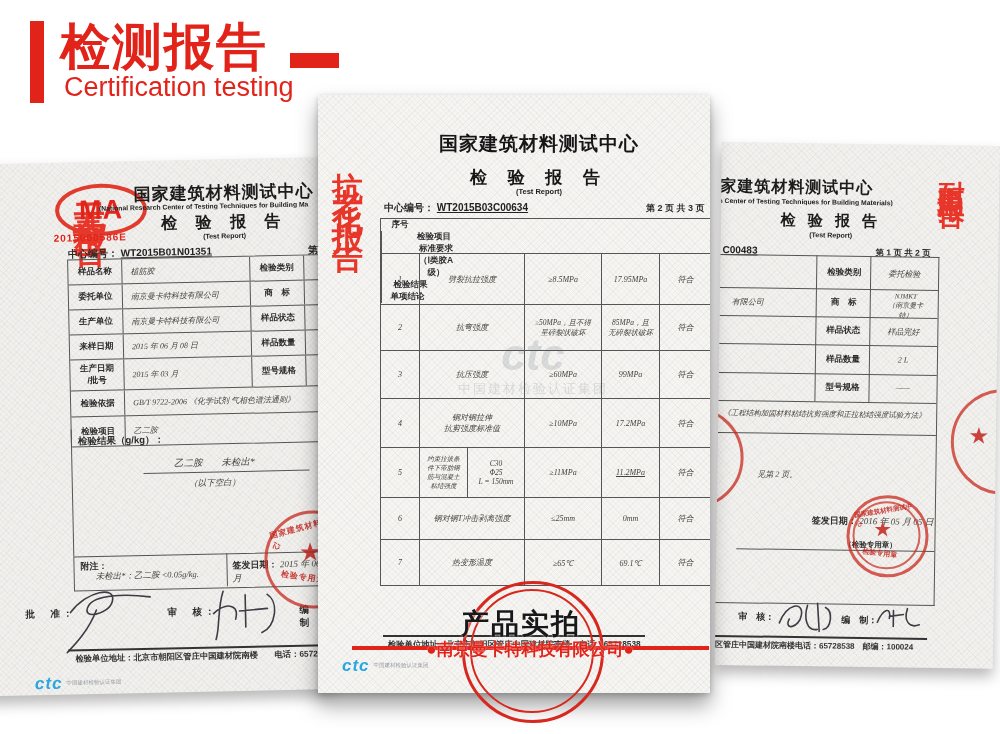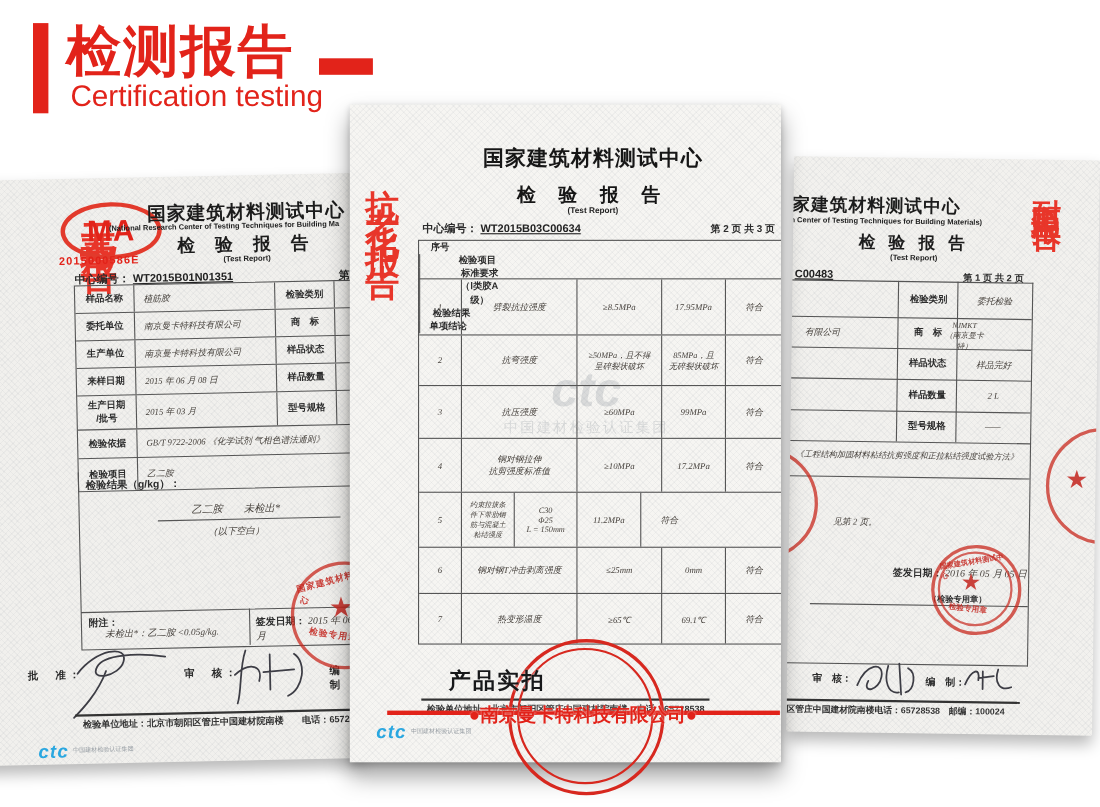--- a/index.html
+++ b/index.html
@@ -164,21 +164,21 @@
   <div class="line" style="left:0;top:145px;width:218px;height:1px;"></div>
   <div class="line" style="left:0;top:173px;width:218px;height:1px;"></div>
   <div class="line" style="left:0;top:201px;width:218px;height:1px;"></div>
   <div class="line" style="left:0;top:230px;width:218px;height:1px;"></div>
   <div class="line" style="left:0;top:258px;width:218px;height:1px;"></div>
   <div class="line" style="left:0;top:290px;width:218px;height:1px;"></div>
 
   <div class="abs lab" style="left:102px;top:123px;width:44px;text-align:center;">检验类别</div>
   <div class="abs val ctr" style="left:152px;top:124px;width:64px;">委托检验</div>
   <div class="abs lab" style="left:102px;top:153px;width:44px;text-align:center;">商　标</div>
-  <div class="abs val ctr pre" style="left:135px;top:148px;width:44px;font-size:7px;">NJMKT
+  <div class="abs val ctr pre" style="left:164px;top:148px;width:44px;font-size:7px;">NJMKT
 （南京曼卡特）</div>
   <div class="abs lab" style="left:102px;top:181px;width:44px;text-align:center;">样品状态</div>
   <div class="abs val ctr" style="left:152px;top:182px;width:64px;">样品完好</div>
   <div class="abs lab" style="left:102px;top:210px;width:44px;text-align:center;">样品数量</div>
   <div class="abs val ctr" style="left:152px;top:211px;width:64px;">2 L</div>
   <div class="abs lab" style="left:102px;top:238px;width:44px;text-align:center;">型号规格</div>
   <div class="abs val ctr" style="left:152px;top:239px;width:64px;">——</div>
 
   <div class="abs val" style="left:12px;top:154px;font-size:8px;">有限公司</div>
   <div class="abs val nowrap" style="left:5px;top:266px;width:210px;font-size:7.5px;">《工程结构加固材料粘结抗剪强度和正拉粘结强度试验方法》</div>
@@ -277,21 +277,22 @@
       <div class="td val" style="width:38px;">5</div>
       <div class="td" style="width:105px;padding:0;">
         <div class="val pre ctr" style="width:47px;font-size:6.5px;border-right:1px solid #555;height:100%;display:flex;align-items:center;justify-content:center;">约束拉拔条
 件下带肋钢
 筋与混凝土
 粘结强度</div>
         <div class="val pre ctr" style="flex:1;font-size:7.5px;display:flex;align-items:center;justify-content:center;height:100%;">C30
 Φ25
 L = 150mm</div>
       </div>
-      <div class="td val pre ctr" style="width:58px;">11.2MPa</div>
+      <div class="td val pre ctr" style="width:77px;">≥11MPa</div>
+      <div class="td val pre ctr" style="width:58px;text-decoration:underline;">11.2MPa</div>
       <div class="td val" style="width:52px;">符合</div>
     </div>
     <div class="tr" style="height:41px;">
       <div class="td val" style="width:38px;">6</div>
       <div class="td val pre ctr" style="width:105px;">钢对钢T冲击剥离强度</div>
       <div class="td val pre ctr" style="width:77px;">≤25mm</div>
       <div class="td val pre ctr" style="width:58px;">0mm</div>
       <div class="td val" style="width:52px;">符合</div>
     </div>
     <div class="tr" style="height:45px;">
@@ -308,16 +309,16 @@
 
   <div class="abs" style="left:24px;top:562px;display:flex;gap:4px;align-items:center;">
     <span class="ctclogo">ctc</span>
     <span class="ctccap">中国建材检验认证集团</span>
   </div>
 </div>
 
 <div class="abs" style="left:0;top:0;width:1000px;height:734px;z-index:6;pointer-events:none;">
   <div class="abs" style="left:462px;top:581px;width:136px;height:136px;border:3px solid #d7281f;border-radius:50%;"></div>
   <div class="abs" style="left:470px;top:589px;width:120px;height:120px;border:2.5px solid #d7281f;border-radius:50%;"></div>
-  <div class="wmtext" style="left:408px;top:605px;width:200px;font-size:20px;letter-spacing:2px;">产品实拍</div>
+  <div class="wmtext" style="left:421px;top:605px;width:200px;text-align:center;font-size:28px;letter-spacing:2px;">产品实拍</div>
   <div class="redline" style="left:352px;top:646px;width:357px;height:3.5px;"></div>
   <div class="abs red ctr" style="left:380px;top:638px;width:300px;font-size:17px;font-weight:bold;text-shadow:0 0 2px rgba(246,246,244,.8);">●南京曼卡特科技有限公司●</div>
 </div>
 
 </body></html>

